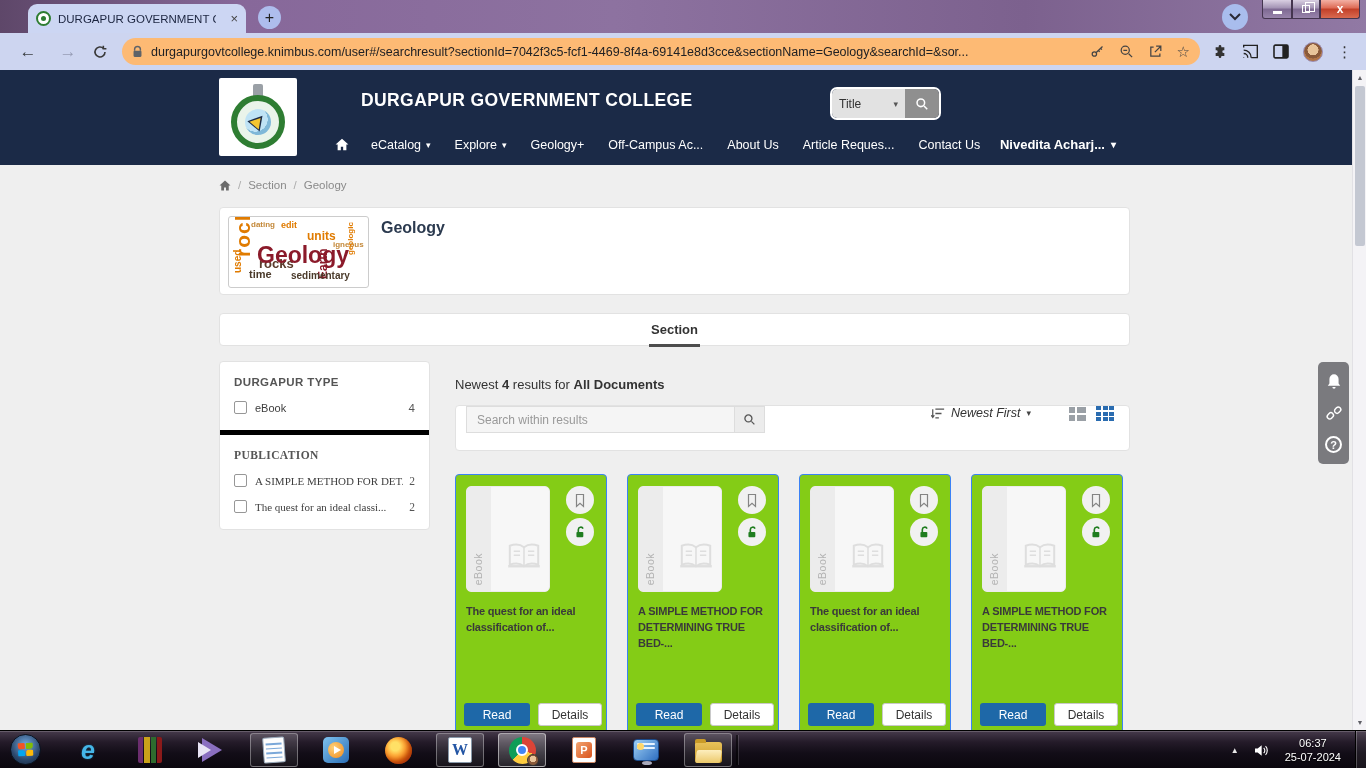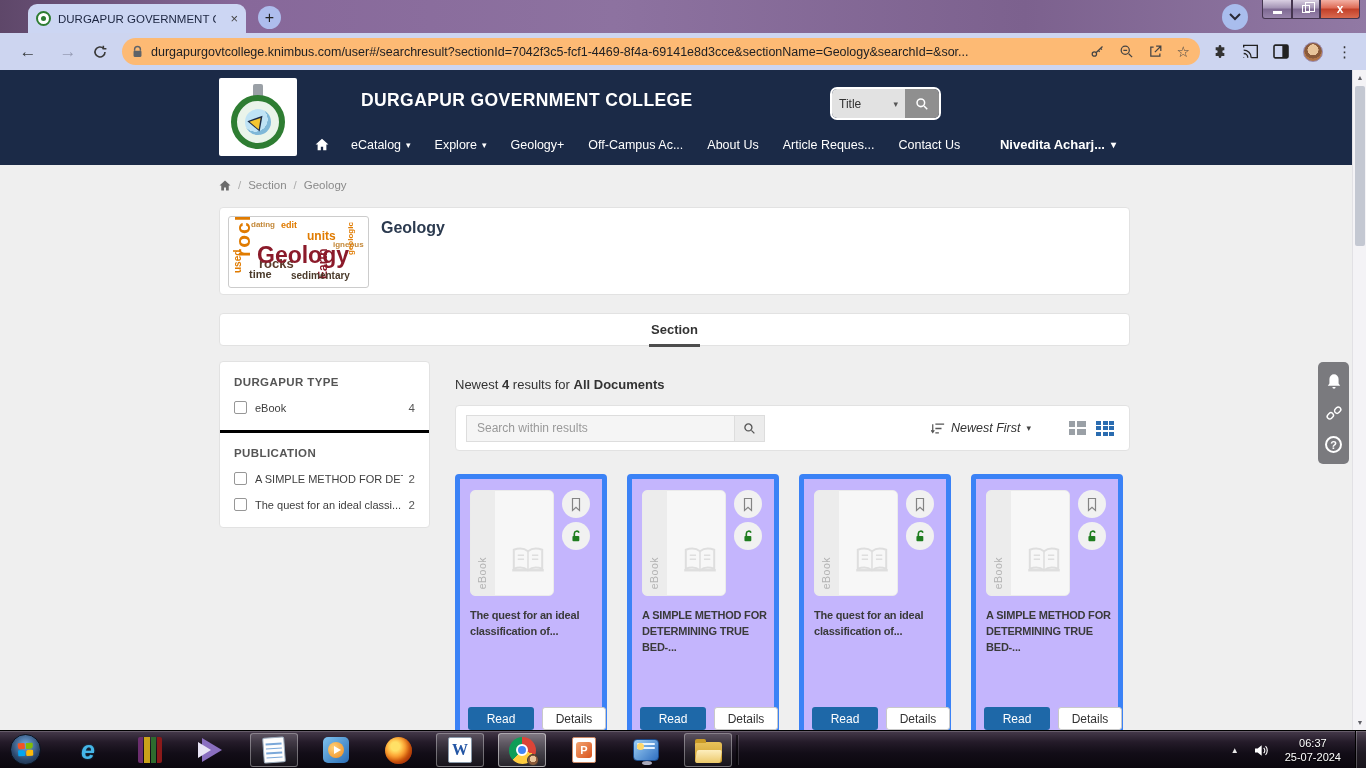--- a/index.html
+++ b/index.html
@@ -63,21 +63,21 @@
     transform:rotate(40deg); }
   .emblem .tri::after { content:""; position:absolute; left:-6px; top:3px; width:0; height:0;
     border-left:6px solid transparent; border-right:6px solid transparent; border-bottom:10px solid #f4c531; }
   .college-name { position:absolute; left:325px; top:20px; color:#fff; font-size:17.5px; font-weight:600; letter-spacing:.4px;margin-left:36px; }
   .hdr-search { position:absolute; left:832px; top:19px; height:29px; display:flex; box-shadow:0 0 0 2px #fff; border-radius:5px; overflow:hidden; }
   .hdr-select { width:73px; background:#e2e2e2; font-size:12px; color:#333; display:flex; align-items:center; padding:0 7px; }
   .hdr-select .sel-caret { margin-left:auto; font-size:9px; color:#555; }
   .hdr-input { width:190px; border:none; outline:none; font-size:12px; font-style:italic; color:#444; padding:0 10px; font-family:"Liberation Sans",sans-serif; }
   .hdr-input::placeholder { color:#9a9a9a; }
   .hdr-search-btn { width:34px; background:#8f8f8f; display:flex; align-items:center; justify-content:center; }
-  .main-nav { position:absolute; left:315px; bottom:13px; display:flex; }
+  .main-nav { position:absolute; left:335px; bottom:13px; display:flex; }
   .nav-home { margin-right:22px; display:flex; }
   .nav-item { color:#fff; font-size:12.5px; margin-right:24px; white-space:nowrap; display:flex; align-items:center; }
   .nav-item .caret { font-size:9px; margin-left:5px; }
   .user-menu { position:absolute; right:250px; bottom:13px; color:#fff; font-size:13px; font-weight:600; display:flex; align-items:center; }
   .user-menu .caret { font-size:10px; margin-left:6px; }
 
   .breadcrumb { margin:10px 0 0 219px; height:20px; display:flex; align-items:center; font-size:11.5px; color:#8a8a8a; }
   .breadcrumb .sep { margin:0 7px; color:#aaa; }
   .bc-home { display:flex; }
 
@@ -103,49 +103,49 @@
   .tabbar { margin:18px 0 0 219px; width:911px; height:33px; display:flex; justify-content:center; }
   .tabbar-tab { height:33px; display:flex; align-items:center; font-size:13px; font-weight:bold; color:#333;
     border-bottom:3px solid #4d4d4d; padding:0 2px; }
 
   .columns { margin:15px 0 0 219px; width:911px; display:flex; gap:25px; align-items:flex-start; }
 
   .filters { width:211px; }
   .filters-head { display:flex; align-items:center; padding:13px 14px; border-bottom:1px solid #e5e5e5; }
   .filters-head .label { font-size:13px; font-weight:bold; color:#333; margin-left:8px; letter-spacing:.5px; }
   .filter-group { padding:14px 14px 16px; }
-  .filter-group + .filter-group { border-top:3px solid #000000; }
+  .filter-group + .filter-group { border-top:5px solid #000000;font-family:Liberation Serif, serif; }
   .fg-heading { font-size:11.5px; font-weight:bold; color:#555; letter-spacing:.4px; }
   .fg-item { display:flex; align-items:center; margin-top:13px; }
   .checkbox { width:13px; height:13px; border:1px solid #979797; border-radius:2px; background:#fff; flex:0 0 auto; }
   .fg-label { font-size:11px; color:#3d3d3d; margin-left:8px; flex:1 1 auto; white-space:nowrap; overflow:hidden; }
   .fg-count { font-size:11.5px; color:#555; margin-left:6px; }
 
   .results { width:675px; }
   .results-summary { padding-top:16px; font-size:13px; color:#333; }
   .results-summary b { font-weight:bold; }
-  .results-toolbar { margin-top:13px; height:46px; display:flex; align-items:center; padding:0 10px; }
+  .results-toolbar { margin-top:13px; height:46px; display:flex; align-items:flex-start; padding:0 10px; }
   .inner-search { display:flex; height:27px; }
   .inner-search input { width:268px; background:#f5f5f5; border:1px solid #ddd; border-right:none; font-size:12px; color:#444;
     padding:0 10px; outline:none; font-family:"Liberation Sans",sans-serif; }
   .inner-search input::placeholder { color:#999; }
   .inner-search-btn { width:31px; background:#ececec; border:1px solid #ddd; display:flex; align-items:center; justify-content:center; }
   .sort-ctl { margin-left:auto; display:flex; align-items:center; font-size:12.5px; color:#333; }
   .sort-ctl .label { margin:0 6px;font-style:italic; }
   .sort-ctl .caret { font-size:9px; color:#444; }
   .view-icons { display:flex; align-items:center; margin-left:38px; margin-right:6px; gap:10px; }
   .icon-list { width:17px; height:14px; display:flex; flex-direction:column; justify-content:space-between; }
   .icon-list .row { height:6px; display:flex; gap:2px; }
   .icon-list .sq { width:6px; height:6px; background:#9aa0a6; }
   .icon-list .bar { flex:1; height:6px; background:#9aa0a6; }
   .icon-grid { width:17px; height:15px; display:grid; grid-template-columns:repeat(3,5px); grid-template-rows:repeat(3,4px); gap:1.5px; }
   .icon-grid span { background:#2a6cb0; }
 
   .cards { margin-top:23px; display:flex; gap:20px; }
-  .card { width:152px; height:280px; background:#c4b5fd; border:5px solid #3b82f6; border-radius:4px; position:relative; }
+  .card { width:152px; height:280px; background:#84cc16; border:1px solid #3b82f6; border-radius:4px; position:relative; }
   .thumb { position:absolute; left:10px; top:11px; width:84px; height:106px; border:1px solid #ebebeb; border-radius:5px;
     background:linear-gradient(90deg,#ececec 0 24px,#f7f7f7 24px); }
   .thumb .ebook { position:absolute; left:5px; bottom:6px; color:#b3b3b3; font-size:10.5px;
     writing-mode:vertical-rl; transform:rotate(180deg); letter-spacing:.5px; }
   .thumb .book-ic { position:absolute; right:6px; bottom:20px; }
   .circle-btn { position:absolute; right:12px; width:28px; height:28px; border-radius:50%; background:#f1f1f1;
     display:flex; align-items:center; justify-content:center; }
   .circle-btn.bm { top:11px; }
   .circle-btn.lk { top:43px; }
   .card-title { position:absolute; left:10px; top:128px; right:5px; font-size:11px; font-weight:600; color:#3a3a3a;

